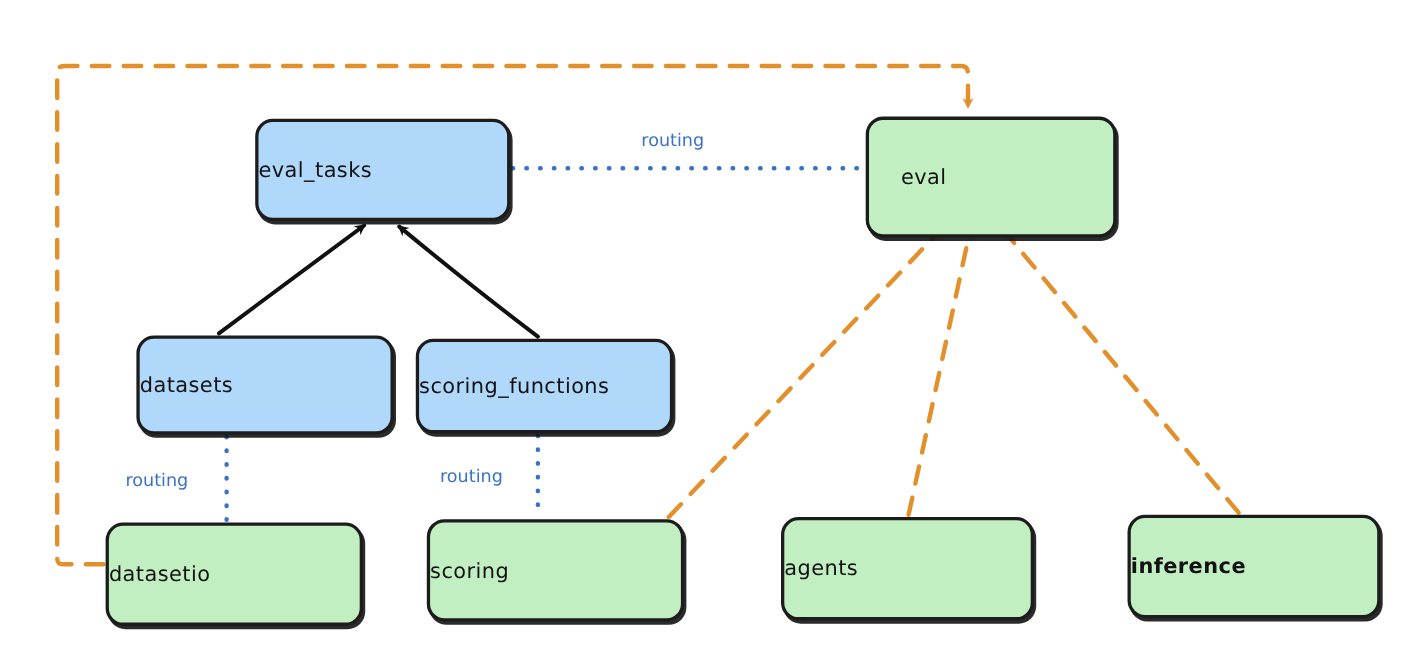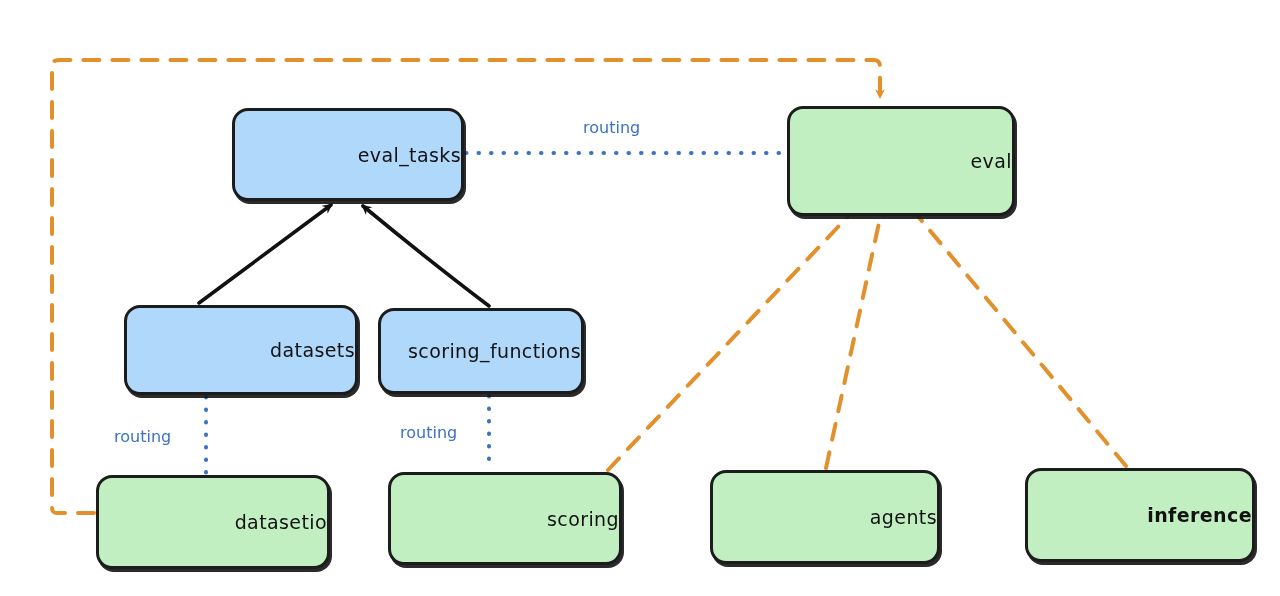--- a/index.html
+++ b/index.html
@@ -23,21 +23,21 @@
     height: 596px;
     pointer-events: none;
   }
   .node {
     position: absolute;
     box-sizing: border-box;
     border: 3px solid #1c1c1c;
     border-radius: 16px;
     display: flex;
     align-items: center;
-    justify-content: flex-end;
+    justify-content: flex-start;
     box-shadow: 2px 3px 0 rgba(20,20,20,0.9);
   }
   .node.blue  { background: #b0d8fb; }
   .node.green { background: #c2efc2; }
   .node-label {
     font-family: "DejaVu Sans", sans-serif;
     font-size: 19px;
     color: #121212;
     letter-spacing: 0.4px;
     white-space: nowrap;
@@ -109,21 +109,21 @@
   </div>
 
   <div class="node green" style="left:787px; top:106px; width:228px; height:110px;padding-left:29px;">
     <span class="node-label">eval</span>
   </div>
 
   <div class="node blue" style="left:96px; top:305px; width:234px; height:90px;margin-left:28px;">
     <span class="node-label">datasets</span>
   </div>
 
-  <div class="node blue" style="left:378px; top:308px; width:206px; height:86px;">
+  <div class="node blue" style="left:378px; top:308px; width:234px; height:86px;">
     <span class="node-label">scoring_functions</span>
   </div>
 
   <div class="node green" style="left:388px; top:472px; width:234px; height:93px;">
     <span class="node-label">scoring</span>
   </div>
 
   <div class="node green" style="left:96px; top:475px; width:234px; height:94px;">
     <span class="node-label">datasetio</span>
   </div>

